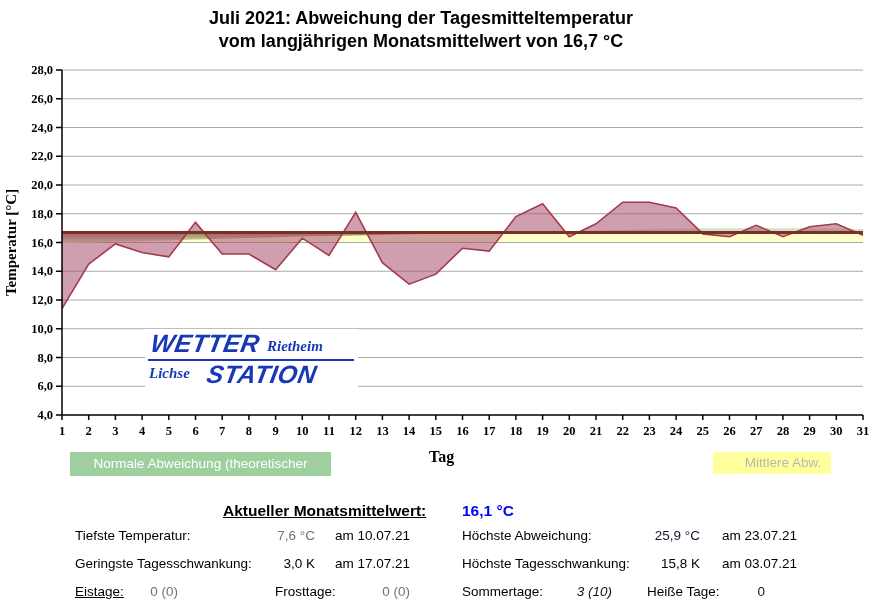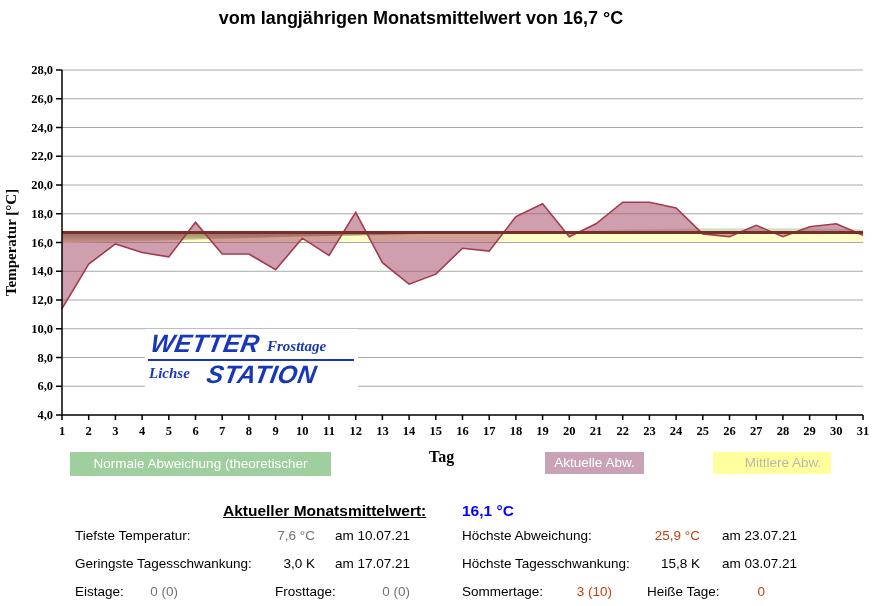--- a/index.html
+++ b/index.html
@@ -31,32 +31,33 @@
   
   .mm{position:absolute;top:502px;font-size:15.5px;font-weight:bold;}
   #mm-label{left:207px;text-decoration:underline;margin-left:16px;}
   #mm-value{left:462px;color:#0000ff;}
   .s-row{position:absolute;left:0;width:874px;font-size:13.5px;}
   #row1{top:528px;} #row2{top:556px;} #row3{top:584px;}
   .s-row span{position:absolute;white-space:nowrap;}
   .sl1{left:75px;} .sv1{left:240px;width:75px;text-align:right;}
   .sd1{left:335px;} .sl2{left:462px;}
   .sv2{left:630px;width:70px;text-align:right;} .sd2{left:722px;}
-  .cl0{left:75px;} .cv0{left:120px;width:58px;text-align:right;}
+  .cl0{left:75px;text-decoration:underline;} .cv0{left:120px;width:58px;text-align:right;}
   .cl1{left:275px;text-align:right;} .cv1{left:352px;width:58px;text-align:right;}
-  .cl2{left:462px;} .cv2{left:552px;width:60px;text-align:right;}
+  .cl2{left:462px;} .cv2{left:552px;width:60px;text-align:right;font-style:italic;}
   .cl3{left:647px;text-align:center;} .cv3{left:728px;width:37px;text-align:right;}
-  .c-blue{color:#737373;} .c-red{color:#c2410c;} .c-black{color:#000;}
+  .c-blue{color:#737373;} .c-red{color:#0f172a;} .c-black{color:#000;}
 </style>
 </head>
 <body>
 
 <div class="page">
 
   <div class="title">
+    <div>Juli 2021: Abweichung der Tagesmitteltemperatur</div>
     <div>vom langjährigen Monatsmittelwert von 16,7 °C</div>
   </div>
 
   <svg id="chart-svg" width="874" height="390">
       <defs>
         <linearGradient id="greenGrad" gradientUnits="userSpaceOnUse" x1="0" x2="0" y1="165.96875000000003" y2="183.9375">
           <stop offset="0" stop-color="#cfe3c2"></stop>
           <stop offset="0.34" stop-color="#cfe3c2"></stop>
           <stop offset="0.4" stop-color="#968b5d"></stop>
           <stop offset="0.6" stop-color="#b0a878"></stop>
@@ -169,29 +170,28 @@
       <text x="809.6" y="375" text-anchor="middle" class="tick">29</text>
       <line x1="836.3" x2="836.3" y1="355" y2="360" stroke="#000" stroke-width="1.5"></line>
       <text x="836.3" y="375" text-anchor="middle" class="tick">30</text>
       <line x1="863" x2="863" y1="355" y2="360" stroke="#000" stroke-width="1.5"></line>
       <text x="863" y="375" text-anchor="middle" class="tick">31</text>
       <text x="16" y="182.5" text-anchor="middle" class="ytitle" transform="rotate(-90 16 182.5)">Temperatur [°C]</text>
     </svg>
 
   <div class="logo">
     <span class="big" id="logo-wetter">WETTER</span>
-    <span class="small" id="logo-rietheim">Frosttage</span>
+    <span class="small" id="logo-rietheim">Rietheim</span>
     <span class="rule"></span>
     <span class="small" id="logo-lichse">Lichse</span>
     <span class="big" id="logo-station">STATION</span>
   </div>
 
   <div class="leg" id="leg-green" style="background: rgb(159, 206, 159); color: rgb(255, 255, 255);">Normale Abweichung (theoretischer Verlauf)</div>
   <div class="xlab">Tag</div>
-  <div class="leg" id="leg-pink" style="background: rgb(200, 162, 181); color: rgb(255, 255, 255);">Aktuelle Abw.</div>
   <div class="leg" id="leg-yellow" style="background: rgb(255, 255, 158); color: rgb(185, 185, 172); padding-left: 22px;">Mittlere Abw.</div>
 
   <div class="mm" id="mm-label">Aktueller Monatsmittelwert:</div>
   <div class="mm" id="mm-value">16,1 °C</div>
 
   <div class="s-row" id="row1">
     <span class="sl1">Tiefste Temperatur:</span>
     <span class="sv1 c-blue">7,6 °C</span>
     <span class="sd1">am 10.07.21</span>
     <span class="sl2">Höchste Abweichung:</span>

